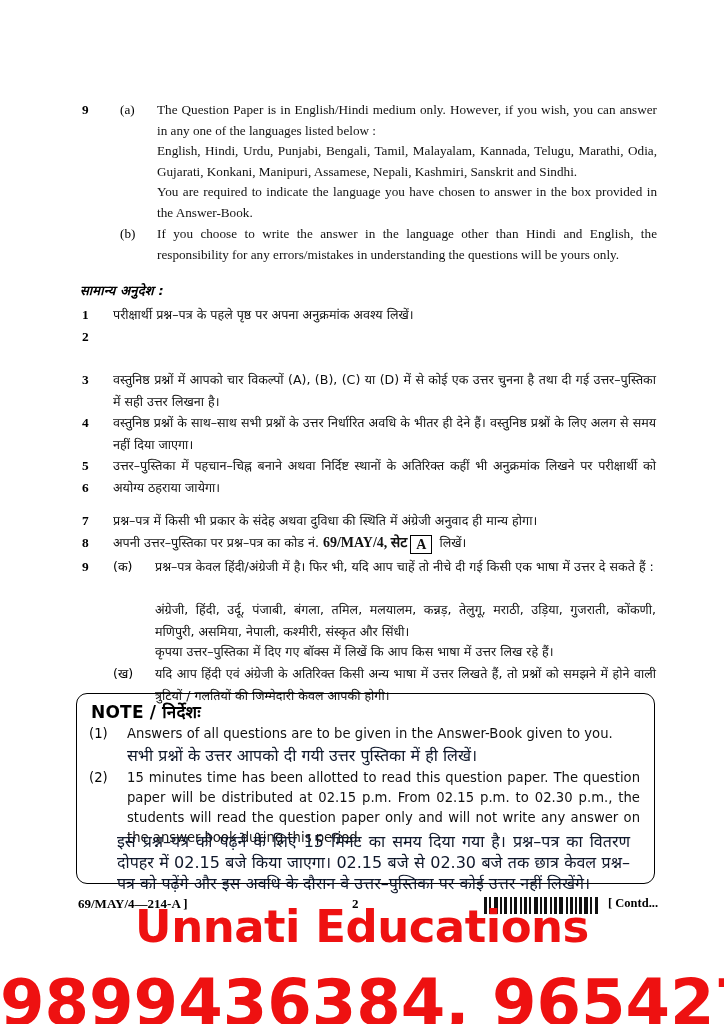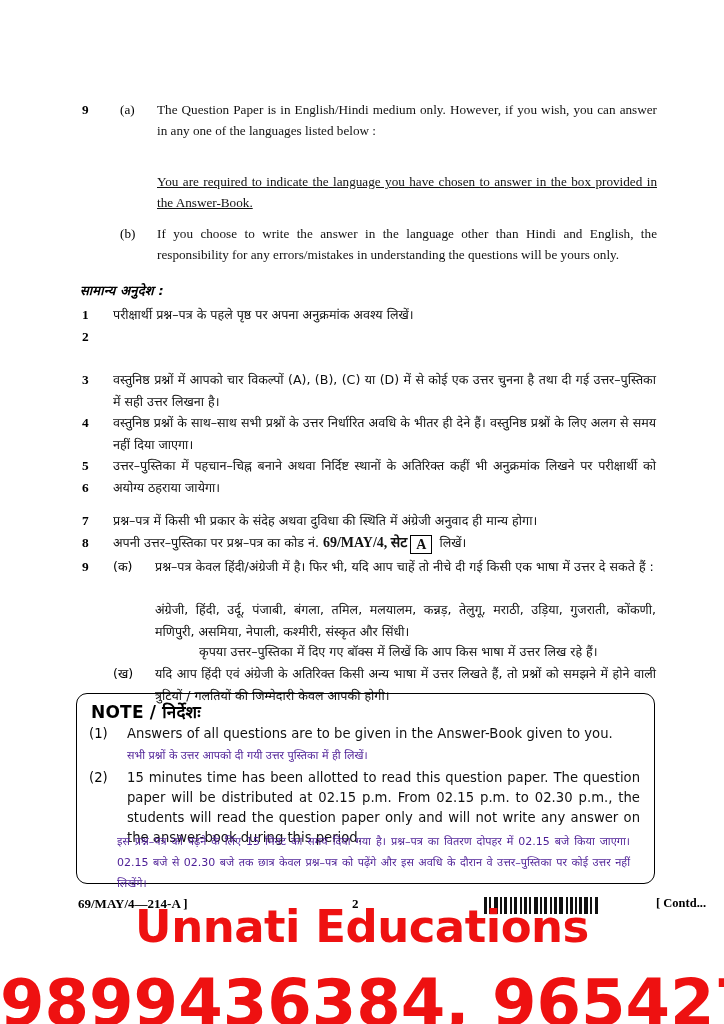--- a/index.html
+++ b/index.html
@@ -125,24 +125,24 @@
     position: absolute;
     font-family: "DejaVu Sans", sans-serif;
     font-size: 13.2px;
     line-height: 20px;
     text-align: justify;
     color: #111;
   }
   .note-hi {
     position: absolute;
     font-family: "DejaVu Sans", sans-serif;
-    font-size: 11px;
+    font-size: 16px;
     line-height: 21px;
     text-align: justify;
-    color: #4c1d95;
+    color: #0f172a;
   }
 
   
   .footer-left {
     position: absolute;
     left: 78px;
     top: 896px;
     font-family: "Liberation Serif", "DejaVu Serif", serif;
     font-weight: bold;
     font-size: 13px;
@@ -155,21 +155,20 @@
     font-weight: bold;
     font-size: 13px;
   }
   .footer-contd {
     position: absolute;
     left: 608px;
     top: 896px;
     font-family: "Liberation Serif", "DejaVu Serif", serif;
     font-weight: bold;
     font-size: 12.5px;
-    margin-left: 48px;
   }
   .barcode {
     position: absolute;
     left: 484px;
     top: 897px;
     width: 114px;
     height: 17px;
     display: flex;
     align-items: stretch;
     overflow: hidden;
@@ -195,22 +194,23 @@
 <body>
 
 <div class="page">
 
   <div class="marker-num" style="left:82px; top:100px;">9</div>
 
   <div class="marker-alpha" style="left:120px; top:100px;">(a)</div>
 
   <div class="en-block" style="left:157px; top:100px; width:500px;">The Question Paper is in English/Hindi medium only. However, if you wish, you can answer in any one of the languages listed below :</div>
 
-
-  <div class="en-block" style="left:157px; top:172px; width:500px;text-decoration:underline;">You are required to indicate the language you have chosen to answer in the box provided in the Answer-Book.</div>
+  <div class="en-block" style="left:157px; top:141px; width:500px;">English, Hindi, Urdu, Punjabi, Bengali, Tamil, Malayalam, Kannada, Telugu, Marathi, Odia, Gujarati, Konkani, Manipuri, Assamese, Nepali, Kashmiri, Sanskrit and Sindhi.</div>
+
+  <div class="en-block" style="left:157px; top:182px; width:500px;">You are required to indicate the language you have chosen to answer in the box provided in the Answer-Book.</div>
 
   <div class="marker-alpha" style="left:120px; top:224px;">(b)</div>
 
   <div class="en-block" style="left:157px; top:224px; width:500px;">If you choose to write the answer in the language other than Hindi and English, the responsibility for any errors/mistakes in understanding the questions will be yours only.</div>
 
   <div class="gen-head" style="left:80px; top:281px;">सामान्य अनुदेश :</div>
 
   <div class="hi-num" style="left:82px; top:304px;">1</div>
   <div class="hi-item" style="left:113px; top:304px; width:543px;">परीक्षार्थी प्रश्न–पत्र के पहले पृष्ठ पर अपना अनुक्रमांक अवश्य लिखें।</div>
 
@@ -230,21 +230,21 @@
   <div class="hi-num" style="left:82px; top:510px;">7</div>
   <div class="hi-item" style="left:113px; top:510px; width:543px;">प्रश्न–पत्र में किसी भी प्रकार के संदेह अथवा दुविधा की स्थिति में अंग्रेजी अनुवाद ही मान्य होगा।</div>
 
   <div class="hi-num" style="left:82px; top:532px;">8</div>
   <div class="hi-item" style="left:113px; top:532px; width:543px; text-align:left;"><span>अपनी उत्तर–पुस्तिका पर प्रश्न–पत्र का कोड नं. </span><span class="code-strong">69/MAY/4, सेट</span><span class="set-box">A</span><span> लिखें।</span></div>
 
   <div class="hi-num" style="left:82px; top:556px;">9</div>
   <div class="hi-alpha" style="left:113px; top:556px;">(क)</div>
   <div class="hi-item" style="left:155px; top:556px; width:501px;">प्रश्न–पत्र केवल हिंदी/अंग्रेजी में है। फिर भी, यदि आप चाहें तो नीचे दी गई किसी एक भाषा में उत्तर दे सकते हैं :</div>
   <div class="hi-item" style="left:155px; top:599px; width:501px;">अंग्रेजी, हिंदी, उर्दू, पंजाबी, बंगला, तमिल, मलयालम, कन्नड़, तेलुगू, मराठी, उड़िया, गुजराती, कोंकणी, मणिपुरी, असमिया, नेपाली, कश्मीरी, संस्कृत और सिंधी।</div>
-  <div class="hi-item" style="left:155px; top:641px; width:501px; text-align:left;margin-left:44px;">कृपया उत्तर–पुस्तिका में दिए गए बॉक्स में लिखें कि आप किस भाषा में उत्तर लिख रहे हैं।</div>
+  <div class="hi-item" style="left:155px; top:641px; width:501px; text-align:left;">कृपया उत्तर–पुस्तिका में दिए गए बॉक्स में लिखें कि आप किस भाषा में उत्तर लिख रहे हैं।</div>
 
   <div class="hi-alpha" style="left:113px; top:663px;">(ख)</div>
   <div class="hi-item" style="left:155px; top:663px; width:501px;">यदि आप हिंदी एवं अंग्रेजी के अतिरिक्त किसी अन्य भाषा में उत्तर लिखते हैं, तो प्रश्नों को समझने में होने वाली त्रुटियों / गलतियों की जिम्मेदारी केवल आपकी होगी।</div>
 
   <div class="note-box">
 
     <div class="note-head"><span>NOTE</span><span class="slash">&nbsp;/&nbsp;</span><span class="hi">निर्देशः</span></div>
 
     <div class="note-num" style="left:12px; top:30px;">(1)</div>
     <div class="note-en" style="left:50px; top:30px; width:513px; text-align:left;">Answers of all questions are to be given in the Answer-Book given to you.</div>

